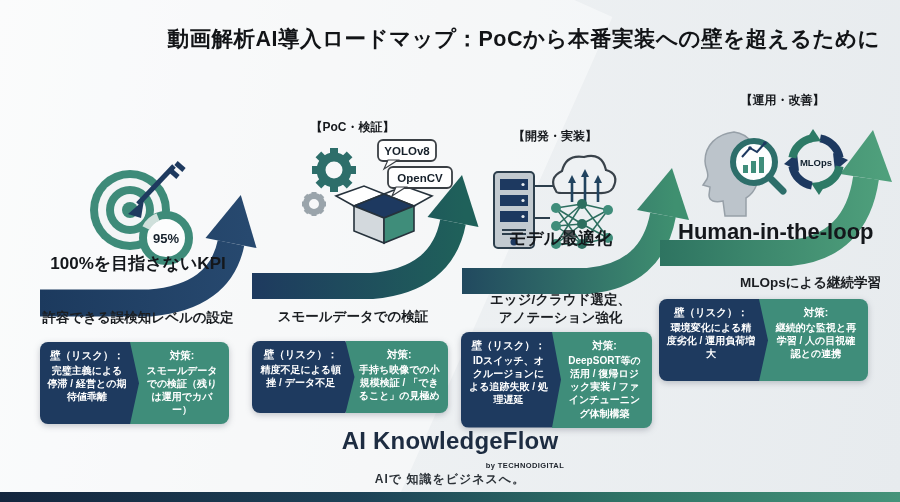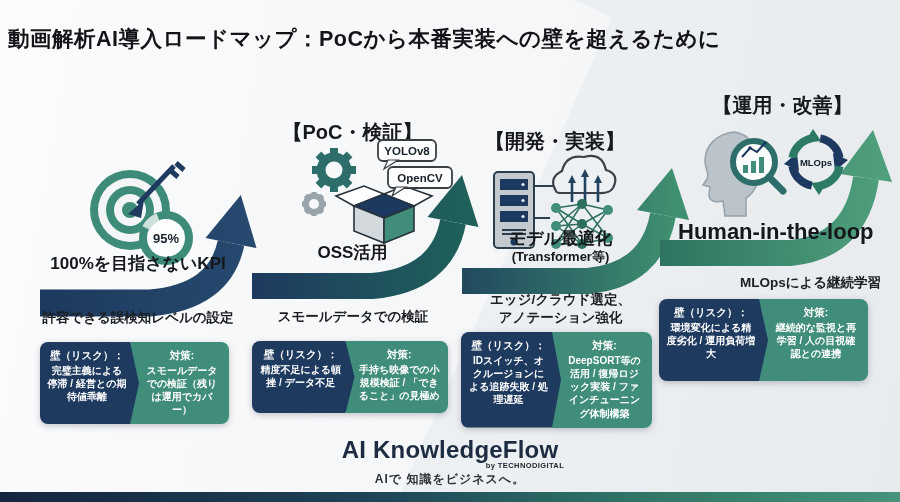--- a/index.html
+++ b/index.html
@@ -7,25 +7,25 @@
   #canvas{
     position:relative;width:900px;height:502px;overflow:hidden;
     background:linear-gradient(100deg,#f7f8f9 0%,#eef1f3 45%,#e7ebee 100%);
   }
   .abs{position:absolute;}
   .stripe{
     position:absolute;left:-220px;top:-160px;width:700px;height:800px;
     background:rgba(255,255,255,0.45);transform:rotate(24deg);pointer-events:none;
   }
   .title{
-    width:880px;left:0;top:24px;text-align:left;
-    font-size:21.5px;font-weight:bold;color:#121417;letter-spacing:0.5px;padding-left:8px;
+    width:880px;left:0;top:24px;text-align:right;
+    font-size:21.5px;font-weight:bold;color:#121417;letter-spacing:0.5px;
   }
   .stage-header{
-    text-align:center;font-size:20px;font-weight:bold;color:#15181c;white-space:nowrap;
+    text-align:center;font-size:12px;font-weight:bold;color:#15181c;white-space:nowrap;
   }
   .big-label{
     text-align:center;font-size:17px;font-weight:bold;color:#14171b;white-space:nowrap;
   }
   .small-label{
     text-align:center;font-size:13.5px;font-weight:bold;color:#1b1e22;white-space:pre-line;
   }
   .paren-label{
     text-align:center;font-size:13px;font-weight:bold;color:#14171b;white-space:nowrap;
   }
@@ -37,21 +37,21 @@
     padding:7px 12px 21px 7px;box-sizing:border-box;
     text-align:center;font-size:10px;font-weight:bold;line-height:1.32;
   }
   .rc-right{
     width:50%;background:#3f8d7a;color:#fff;border-radius:0 8px 8px 0;
     padding:7px 8px 7px 13px;box-sizing:border-box;z-index:1;
     text-align:center;font-size:10px;font-weight:bold;line-height:1.32;
   }
   .rc-title{display:block;font-size:10.5px;margin-bottom:1px;}
   .footer-logo{
-    width:900px;left:0;top:436px;text-align:center;
+    width:900px;left:0;top:427px;text-align:center;
     font-size:24px;font-weight:800;color:#1d2c41;letter-spacing:0.2px;
   }
   .footer-sub{
     width:900px;left:0;top:461px;text-align:center;
     font-size:7.5px;font-weight:bold;color:#20262e;letter-spacing:0.4px;
     text-indent:150px;
   }
   .footer-tagline{
     width:900px;left:0;top:471px;text-align:center;
     font-size:12px;color:#2c3238;font-weight:bold;letter-spacing:1px;
@@ -176,21 +176,20 @@
       <polygon points="96,24 106,24 92,33" fill="#ffffff" stroke="#3a3f44" stroke-width="1.2"></polygon>
       <text x="115" y="19" text-anchor="middle" font-size="11.5" font-weight="bold" fill="#16202a">YOLOv8</text>
     </g>
     <g>
       <rect x="96" y="31" width="64" height="21" rx="5" fill="#ffffff" stroke="#3a3f44" stroke-width="1.8"></rect>
       <polygon points="104,51 114,51 100,60" fill="#ffffff" stroke="#3a3f44" stroke-width="1.2"></polygon>
       <text x="128" y="46" text-anchor="middle" font-size="11.5" font-weight="bold" fill="#16202a">OpenCV</text>
     </g>
   </svg>
 
-  <div class="abs big-label" style="left:275px;top:241px;width:155px;">OSS活用</div>
   <div class="abs small-label" style="left:258px;top:308px;width:190px;">スモールデータでの検証</div>
 
   <div class="abs rc-box" style="left:252px;top:341px;width:205px;min-height:72px;">
     <div class="rc-left">
       <span class="rc-title">壁（リスク）：</span>
       <span>精度不足による頓挫 / データ不足</span>
     </div>
     <div class="rc-right">
       <span class="rc-title">対策:</span>
       <span>手持ち映像での小規模検証 / 「できること」の見極め</span>
@@ -248,21 +247,20 @@
         <circle cx="68" cy="98" r="5" fill="#3f8d7a"></circle>
       <circle cx="94" cy="58" r="5" fill="#2d6e5f"></circle>
         <circle cx="94" cy="78" r="5" fill="#2d6e5f"></circle>
         <circle cx="94" cy="98" r="5" fill="#2d6e5f"></circle>
       <circle cx="120" cy="64" r="5" fill="#3f8d7a"></circle>
         <circle cx="120" cy="92" r="5" fill="#3f8d7a"></circle>
     </g>
   </svg>
 
   <div class="abs big-label" style="left:478px;top:227px;width:165px;">モデル最適化</div>
-  <div class="abs paren-label" style="left:478px;top:248px;width:165px;">(Transformer等)</div>
   <div class="abs small-label" style="left:468px;top:291px;width:185px;">エッジ/クラウド選定、
 アノテーション強化</div>
 
   <div class="abs rc-box" style="left:461px;top:332px;width:200px;min-height:78px;">
     <div class="rc-left">
       <span class="rc-title">壁（リスク）：</span>
       <span>IDスイッチ、オクルージョンによる追跡失敗 / 処理遅延</span>
     </div>
     <div class="rc-right">
       <span class="rc-title">対策:</span>

